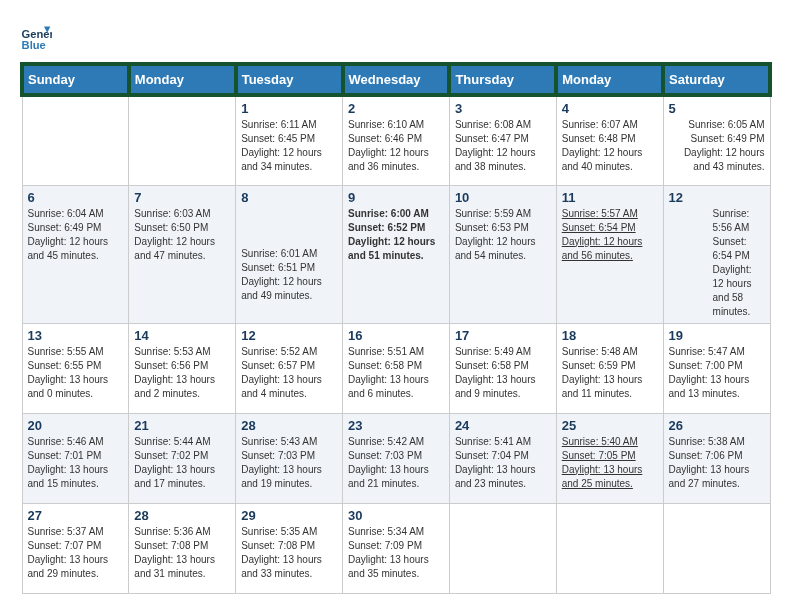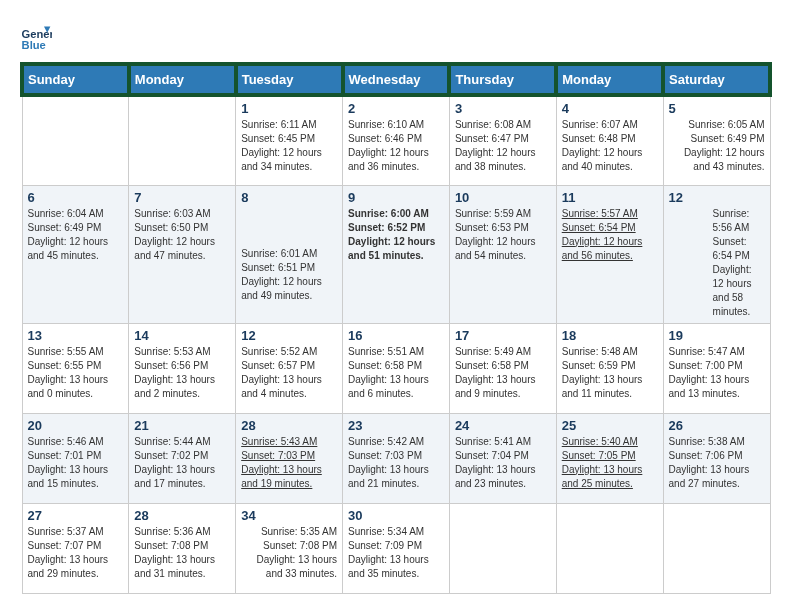--- a/index.html
+++ b/index.html
@@ -259,21 +259,21 @@
         </td>
         <td>
           <span class="day-number">21</span>
           <div class="day-info" style="white-space: pre-line;">Sunrise: 5:44 AM
 Sunset: 7:02 PM
 Daylight: 13 hours
 and 17 minutes.</div>
         </td>
         <td>
           <span class="day-number">28</span>
-          <div class="day-info" style="white-space: pre-line; text-decoration: underline;">Sunrise: 5:43 AM
+          <div class="day-info" style="white-space: pre-line;">Sunrise: 5:43 AM
 Sunset: 7:03 PM
 Daylight: 13 hours
 and 19 minutes.</div>
         </td>
         <td>
           <span class="day-number">23</span>
           <div class="day-info" style="white-space: pre-line;">Sunrise: 5:42 AM
 Sunset: 7:03 PM
 Daylight: 13 hours
 and 21 minutes.</div>
@@ -309,22 +309,22 @@
 and 29 minutes.</div>
         </td>
         <td>
           <span class="day-number">28</span>
           <div class="day-info" style="white-space: pre-line;">Sunrise: 5:36 AM
 Sunset: 7:08 PM
 Daylight: 13 hours
 and 31 minutes.</div>
         </td>
         <td>
-          <span class="day-number">34</span>
-          <div class="day-info" style="white-space: pre-line; text-align: right;">Sunrise: 5:35 AM
+          <span class="day-number">29</span>
+          <div class="day-info" style="white-space: pre-line;">Sunrise: 5:35 AM
 Sunset: 7:08 PM
 Daylight: 13 hours
 and 33 minutes.</div>
         </td>
         <td>
           <span class="day-number">30</span>
           <div class="day-info" style="white-space: pre-line;">Sunrise: 5:34 AM
 Sunset: 7:09 PM
 Daylight: 13 hours
 and 35 minutes.</div>

